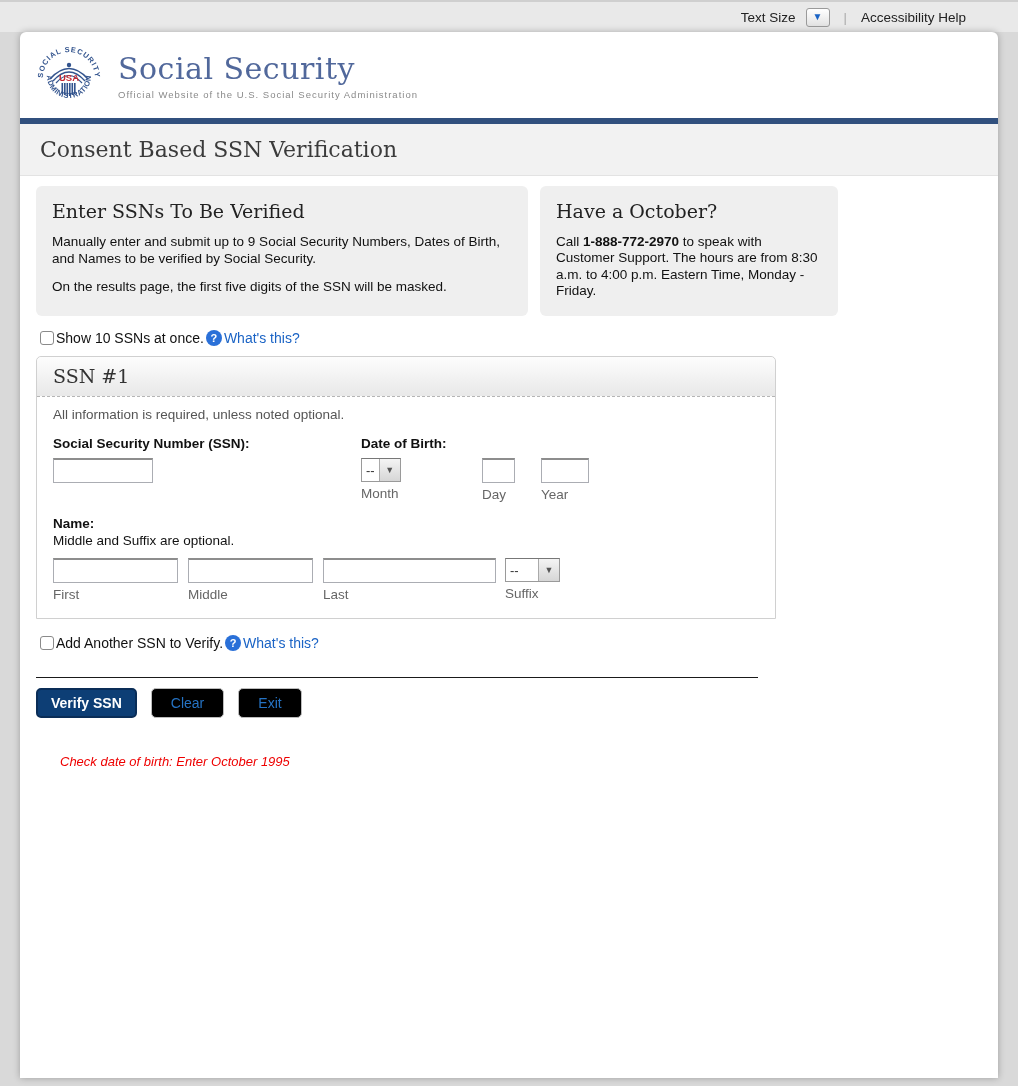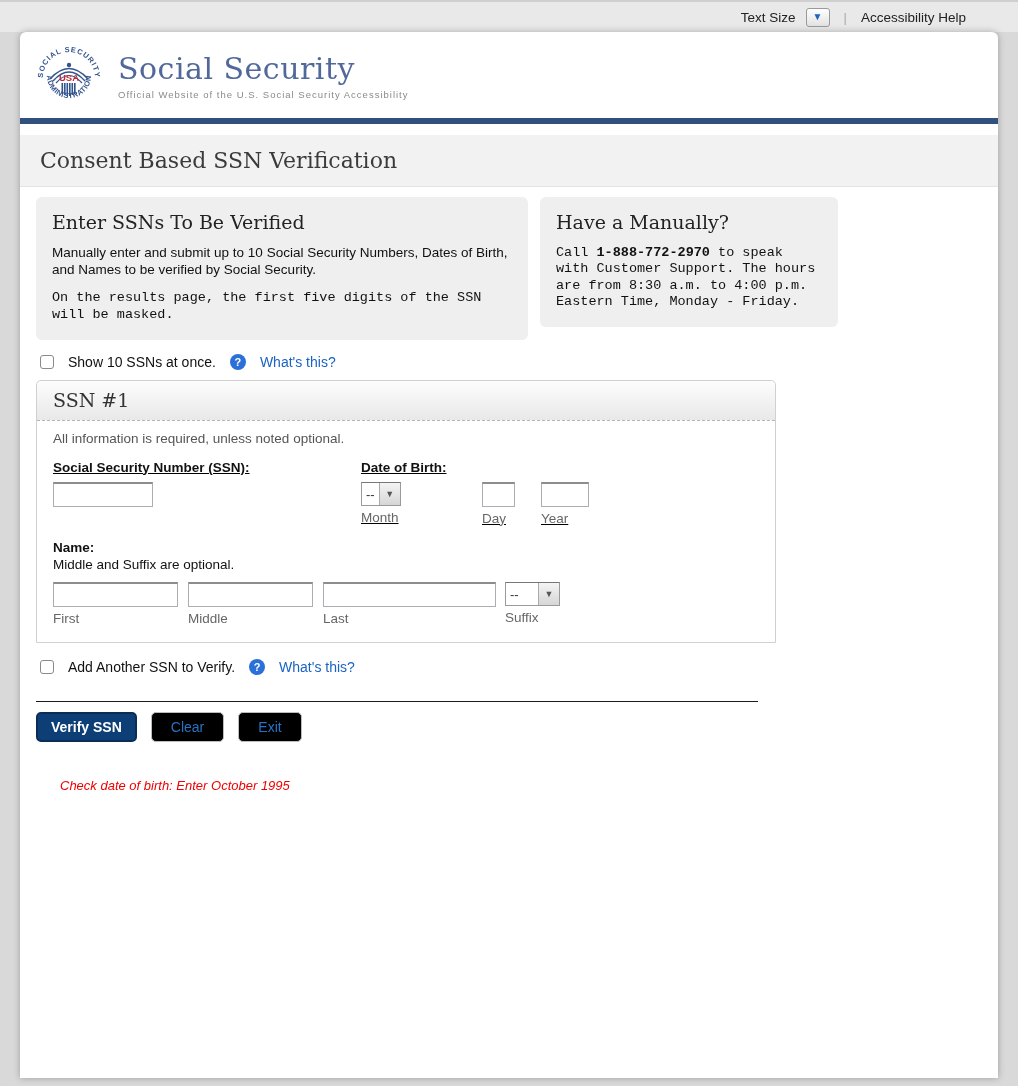--- a/index.html
+++ b/index.html
@@ -36,43 +36,43 @@
   .brand {
     font-family:"DejaVu Serif","Liberation Serif",serif;
     font-size:30px; color:#51689b; font-weight:400; letter-spacing:.5px;
   }
   .tagline {
     font-size:9.5px; color:#8a8a8a; letter-spacing:1px; margin-top:3px;
   }
   .navybar { height:6px; background:#31507e; }
   .pagetitle-strip {
     height:52px; background:#f2f2f2; border-bottom:1px solid #e3e3e3;
-    display:flex; align-items:center; padding-left:20px;margin-top:11px;
+    display:flex; align-items:center; padding-left:20px;
   }
   .pagetitle {
     font-family:"DejaVu Serif","Liberation Serif",serif;
     font-size:22px; color:#3b3b3b; font-weight:400;
   }
   
   .content { padding:10px 16px 0 16px; }
   .two-col { display:flex; gap:12px; align-items:flex-start; margin-top:0; }
   .panel {
     background:#efefef; border-radius:6px; padding:14px 16px 16px 16px;
   }
   .panel-main { width:492px; min-height:130px; }
   .panel-side { width:298px; }
   .panel h2 {
     font-family:"DejaVu Serif","Liberation Serif",serif;
     font-size:19px; color:#222; font-weight:400; margin-bottom:12px;
   }
   .panel p { font-size:13.5px; color:#111; line-height:1.25; margin-bottom:11px; }
-  .panel p:last-child { margin-bottom:0;font-family:Liberation Mono, monospace; }
+  .panel p:last-child { margin-bottom:0; }
   .panel-side p { font-size:13.5px; line-height:1.22; }
   
-  .chkrow { display:flex; align-items:center; margin:14px 0 10px 4px; gap:14px; }
+  .chkrow { display:flex; align-items:center; margin:14px 0 10px 4px; gap:2px; }
   .chkrow input[type=checkbox] {
     appearance:none; width:14px; height:14px; border:1px solid #8a8a8a;
     border-radius:3px; background:#fff; cursor:pointer;
   }
   .chkrow .chklbl { font-size:14px; color:#111; }
   .qicon {
     width:16px; height:16px; border-radius:50%; background:#2a70d8; color:#fff;
     font-size:11px; font-weight:bold; display:inline-flex; align-items:center;
     justify-content:center; cursor:pointer; flex:0 0 auto;
   }
@@ -90,21 +90,21 @@
   }
   .ssnbox-bd { padding:10px 16px 16px 16px; }
   .reqnote { font-size:13.5px; color:#555; margin-bottom:14px; }
   .flbl { font-size:13.5px; font-weight:bold; color:#111; margin-bottom:7px; }
   .sublbl { font-size:13.5px; color:#666; margin-top:4px; }
   .txt {
     height:25px; border:1px solid #abadb3; border-top:2px solid #8d8d8d;
     background:#fff; font-size:13px; padding:2px 4px;
     font-family:"Liberation Sans",sans-serif;
   }
-  .frow { display:flex;text-decoration:underline; }
+  .frow { display:flex; }
   .fcol-ssn { width:308px; }
   .sel {
     display:inline-flex; height:24px; border:1px solid #9a9a9a;
     border-top-color:#777; background:#fff; cursor:pointer;
   }
   .sel .val { font-size:13px; color:#333; padding:4px 4px; flex:1; text-align:left; }
   .sel .btn {
     width:21px; background:linear-gradient(#f4f4f4,#d6d6d6);
     border-left:1px solid #aaa; display:flex; align-items:center;
     justify-content:center; color:#555; font-size:9px;
@@ -173,40 +173,40 @@
         <rect x="28.0" y="41" width="1.6" height="12" fill="#33548e"></rect>
         <rect x="30.5" y="41" width="1.6" height="13" fill="#33548e"></rect>
         <rect x="33.0" y="41" width="1.6" height="13" fill="#33548e"></rect>
         <rect x="35.5" y="41" width="1.6" height="12" fill="#33548e"></rect>
         <rect x="38.0" y="41" width="1.6" height="11" fill="#33548e"></rect>
       </g>
       <text x="33" y="39" text-anchor="middle" font-size="9.5" font-weight="bold" fill="#c42a33" font-family="Liberation Sans, sans-serif">USA</text>
     </svg>
     <div class="titles">
       <div class="brand">Social Security</div>
-      <div class="tagline">Official Website of the U.S. Social Security Accessibility</div>
+      <div class="tagline">Official Website of the U.S. Social Security Administration</div>
     </div>
   </div>
 
   <div class="navybar"></div>
 
   <div class="pagetitle-strip">
     <h1 class="pagetitle">Consent Based SSN Verification</h1>
   </div>
 
   <div class="content">
 
     <div class="two-col">
       <div class="panel panel-main">
         <h2>Enter SSNs To Be Verified</h2>
-        <p>Manually enter and submit up to 10 Social Security Numbers, Dates of Birth, and Names to be verified by Social Security.</p>
+        <p>Manually enter and submit up to 9 Social Security Numbers, Dates of Birth, and Names to be verified by Social Security.</p>
         <p>On the results page, the first five digits of the SSN will be masked.</p>
       </div>
       <div class="panel panel-side">
-        <h2>Have a Manually?</h2>
+        <h2>Have a October?</h2>
         <p><span>Call </span><b>1-888-772-2970</b><span> to speak with Customer Support. The hours are from 8:30 a.m. to 4:00 p.m. Eastern Time, Monday - Friday.</span></p>
       </div>
     </div>
 
     <div class="chkrow">
       <input type="checkbox" style="">
       <span class="chklbl">Show 10 SSNs at once.</span>
       <span class="qicon">?</span>
       <a class="helplink">What's this?</a>
     </div>

